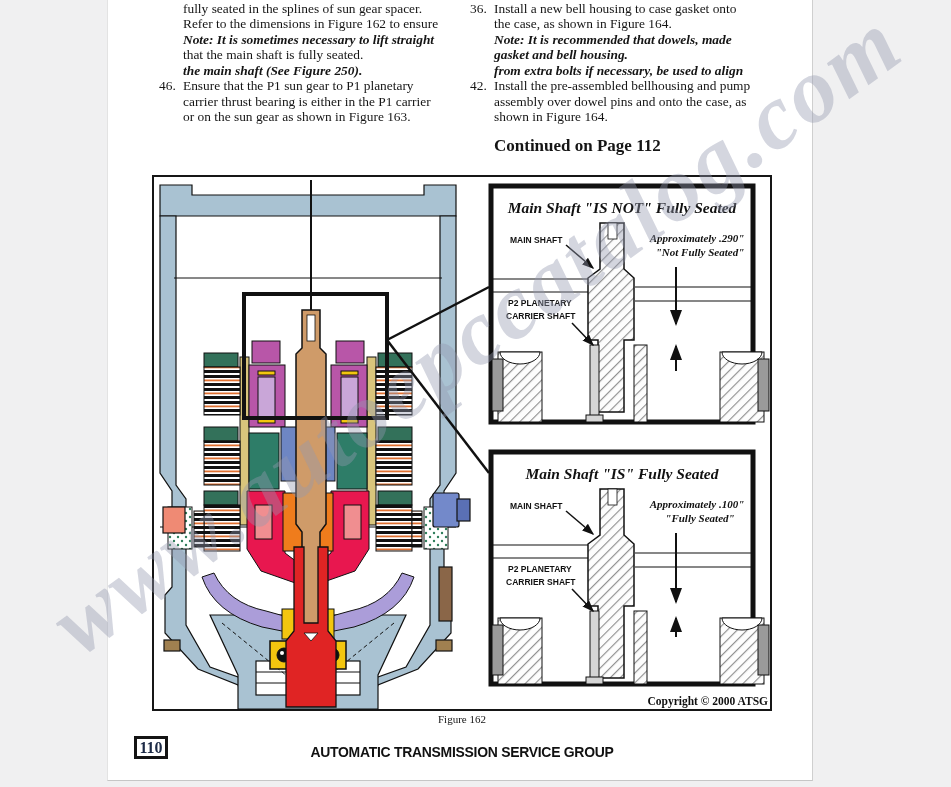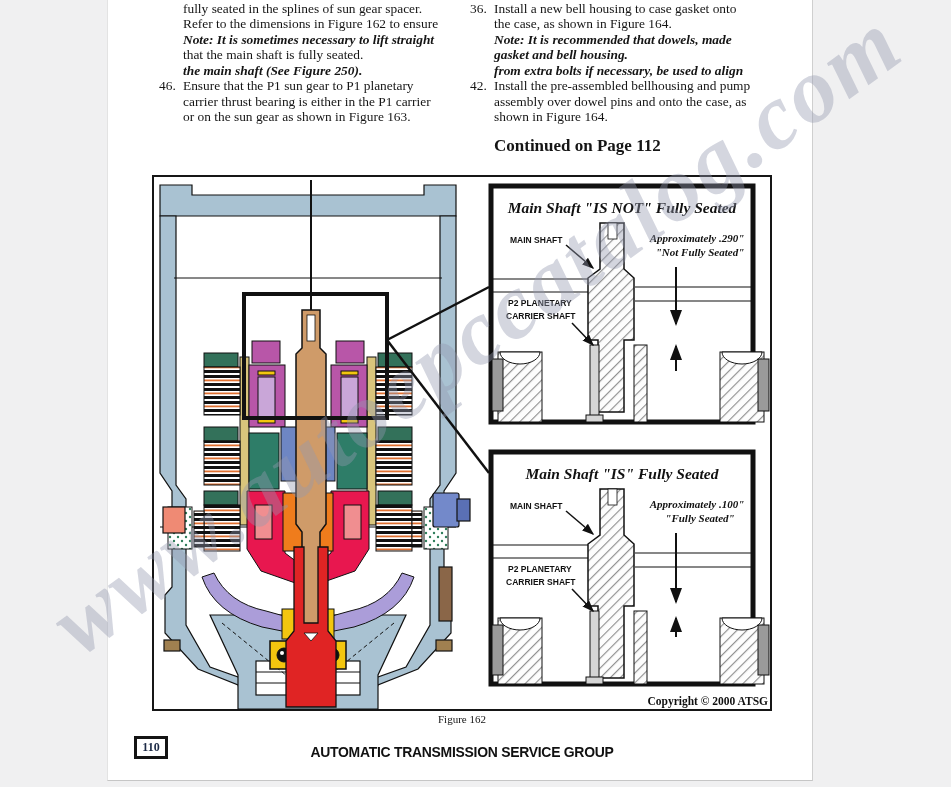--- a/index.html
+++ b/index.html
@@ -12,21 +12,21 @@
   .ln{font-size:13.4px;line-height:15.45px;white-space:nowrap;}
   .note{font-weight:bold;font-style:italic;}
   .rel{position:relative;}
   .num{position:absolute;left:-24px;top:0;}
   #col-left{left:183px;top:1px;width:312px;}
   #col-right{left:494px;top:1px;width:340px;}
   #continued{left:494px;top:136px;width:250px;text-align:left;font-weight:bold;font-size:17px;}
   #fig-caption{left:152px;top:713px;width:620px;text-align:center;font-size:11px;}
   #page-num{left:134px;top:736px;width:34px;height:23px;border:3px solid #141414;background:#fff;
             box-sizing:border-box;display:flex;align-items:center;justify-content:center;
-            font-weight:bold;font-size:12px;color:#1c2a46;}
+            font-weight:bold;font-size:16px;color:#1c2a46;}
   #footer-org{left:152px;top:743px;width:620px;text-align:center;
               font-family:"Liberation Sans",sans-serif;font-weight:bold;font-size:15px;
               letter-spacing:-0.3px;color:#111;transform:scaleX(0.93);}
   #watermark{left:62px;top:580px;transform:rotate(-36deg);transform-origin:0 50%;
              font-family:"Liberation Serif",serif;font-style:italic;font-weight:bold;
              font-size:92px;letter-spacing:3px;color:rgba(148,153,176,0.40);
              white-space:nowrap;z-index:40;pointer-events:none;}
   
   .t-title{font:italic bold 15.5px "Liberation Serif",serif;fill:#111;}
   .t-label{font:bold 8.5px "Liberation Sans",sans-serif;fill:#111;}

